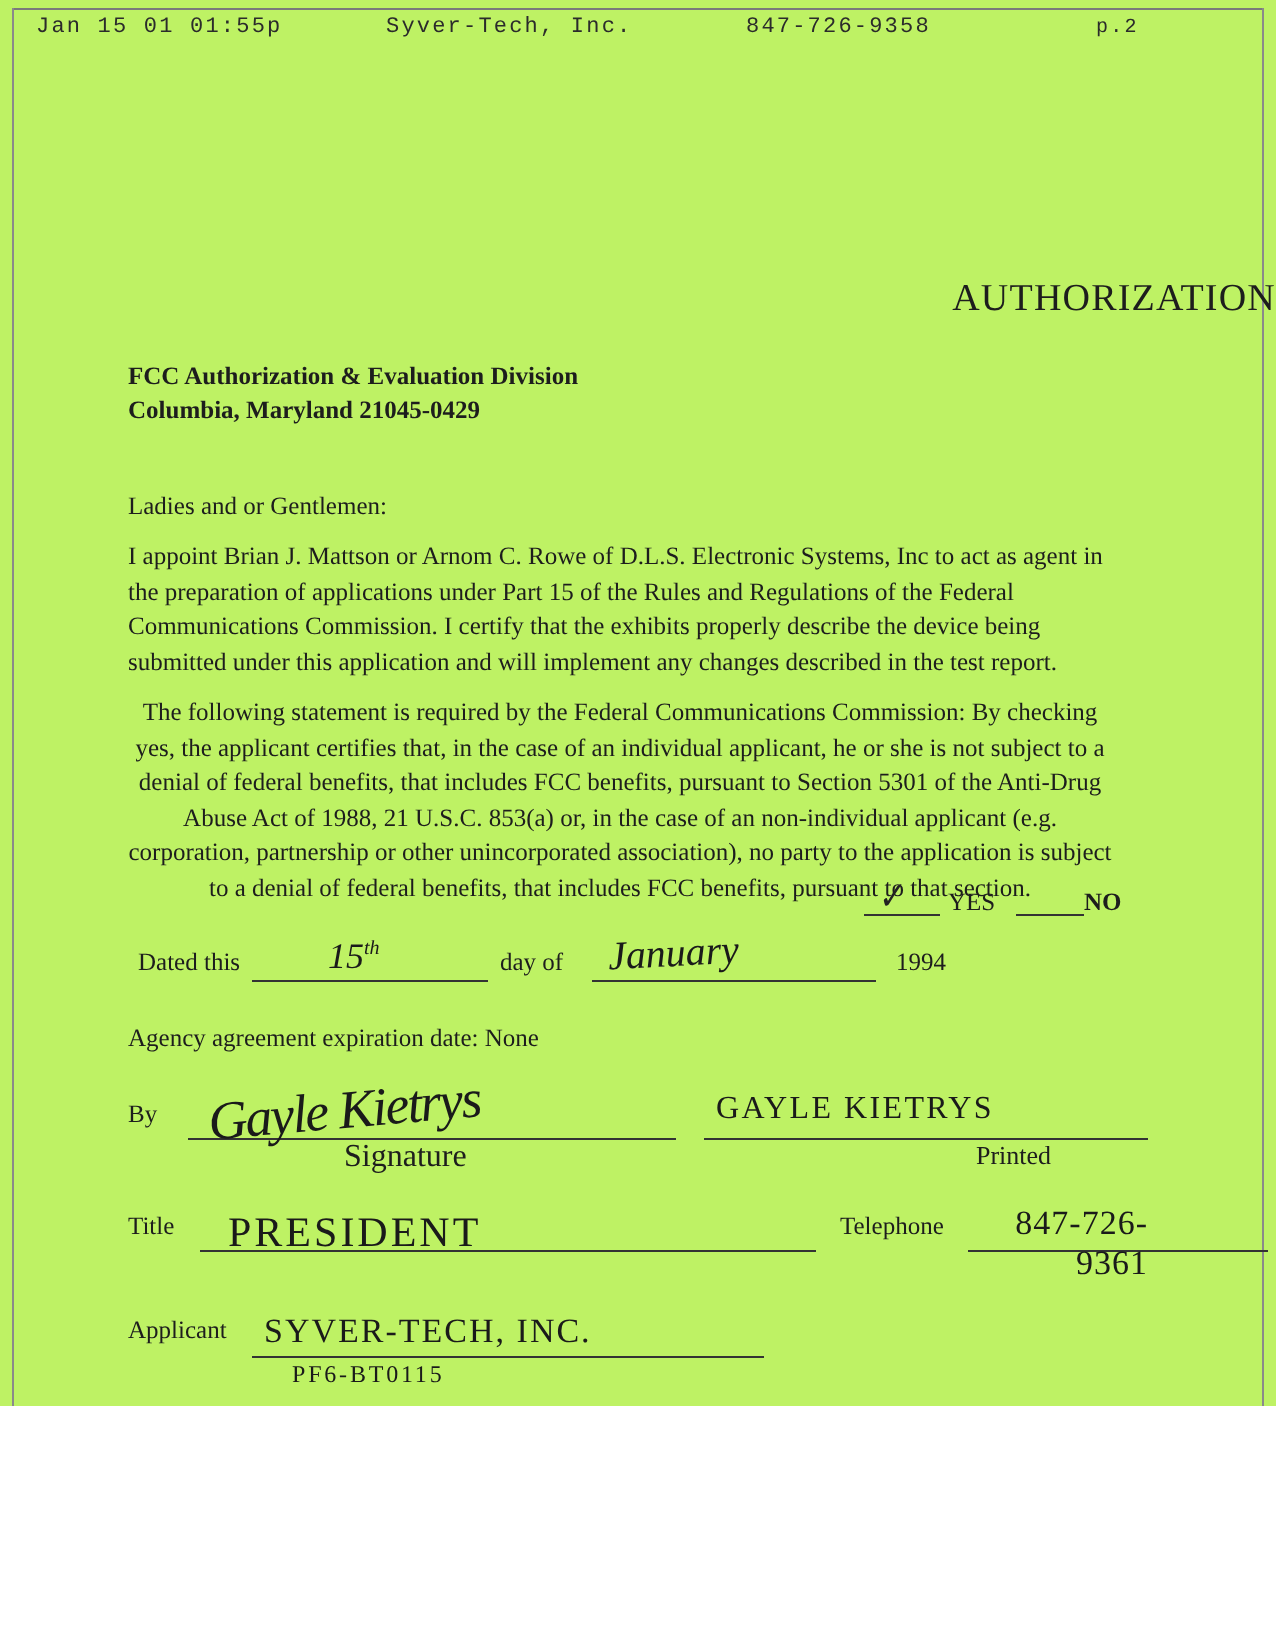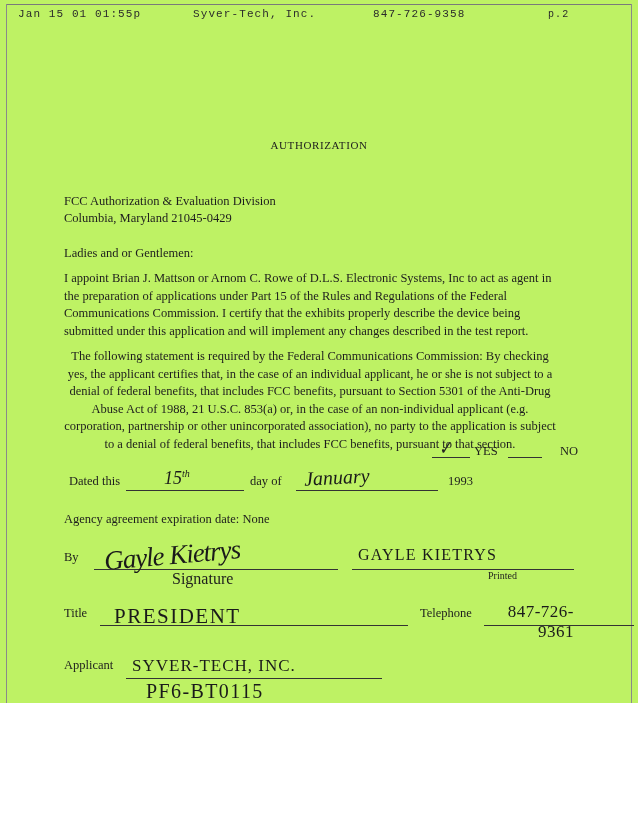--- a/index.html
+++ b/index.html
@@ -73,30 +73,31 @@
     top: 0;
     width: 638px;
     height: 821px;
     color: #1d1d1d;
   }
   .title {
     position: absolute;
     left: 0;
     top: 139px;
     width: 638px;
-    text-align: center;
-    font-size: 11px;
+    text-align: right;
+    font-size: 19px;
     letter-spacing: 0.6px;
   }
   .addr {
     position: absolute;
     left: 64px;
-    top: 193px;
+    top: 180px;
     font-size: 12.5px;
     line-height: 17px;
+    font-weight: bold;
   }
   .salutation {
     position: absolute;
     left: 64px;
     top: 246px;
     font-size: 12.5px;
   }
   .para1 {
     position: absolute;
     left: 64px;
@@ -149,22 +150,23 @@
   }
   .yesno .rule-no {
     position: absolute;
     left: 78px;
     top: 13px;
     width: 34px;
     border-bottom: 1px solid #333;
   }
   .yesno .lbl-no {
     position: absolute;
-    left: 130px;
+    left: 112px;
     top: 0px;
+    font-weight: bold;
   }
 
   
   .dated-row {
     position: absolute;
     left: 64px;
     top: 471px;
     width: 500px;
     height: 26px;
     font-size: 12.5px;
@@ -225,21 +227,21 @@
     position: absolute; left: 288px; top: 21px; width: 222px;
     border-bottom: 1px solid #333;
   }
   .by-row .hw-printed {
     position: absolute; left: 294px; top: -2px;
     font-size: 16px; color: #1a1a1a;
     letter-spacing: 1.2px;
     font-family: "Liberation Serif", serif;
   }
   .by-row .cap-printed {
-    position: absolute; left: 424px; top: 22px; font-size: 10px;
+    position: absolute; left: 424px; top: 22px; font-size: 13px;
   }
 
   
   .title-row {
     position: absolute;
     left: 64px;
     top: 604px;
     width: 510px;
     height: 28px;
     font-size: 12.5px;
@@ -277,21 +279,21 @@
   .applicant-row .rule-applicant {
     position: absolute; left: 62px; top: 22px; width: 256px;
     border-bottom: 1px solid #333;
   }
   .applicant-row .hw-applicant {
     position: absolute; left: 68px; top: 0px;
     font-size: 17px; letter-spacing: 1px; color: #1a1a1a;
   }
   .applicant-row .hw-model {
     position: absolute; left: 82px; top: 24px;
-    font-size: 20px; letter-spacing: 1.4px; color: #1a1a1a;
+    font-size: 12px; letter-spacing: 1.4px; color: #1a1a1a;
   }
 </style>
 </head>
 <body>
 
 <div class="page">
 
   <div class="page-border-top"></div>
   <div class="page-border-left"></div>
   <div class="page-border-right"></div>
@@ -324,21 +326,21 @@
       <span class="lbl-no">NO</span>
     </div>
 
     <div class="dated-row">
       <span class="lbl-dated">Dated this</span>
       <span class="rule-day"></span>
       <span class="hw-day"><span>15</span><sup>th</sup></span>
       <span class="lbl-dayof">day of</span>
       <span class="rule-month"></span>
       <span class="hw-month">January</span>
-      <span class="year">1993</span>
+      <span class="year">1994</span>
     </div>
 
     <div class="agency-line">Agency agreement expiration date:  None</div>
 
     <div class="by-row">
       <span class="lbl-by">By</span>
       <span class="rule-sig"></span>
       <span class="hw-sig">Gayle Kietrys</span>
       <span class="cap-sig">Signature</span>
       <span class="rule-printed"></span>

